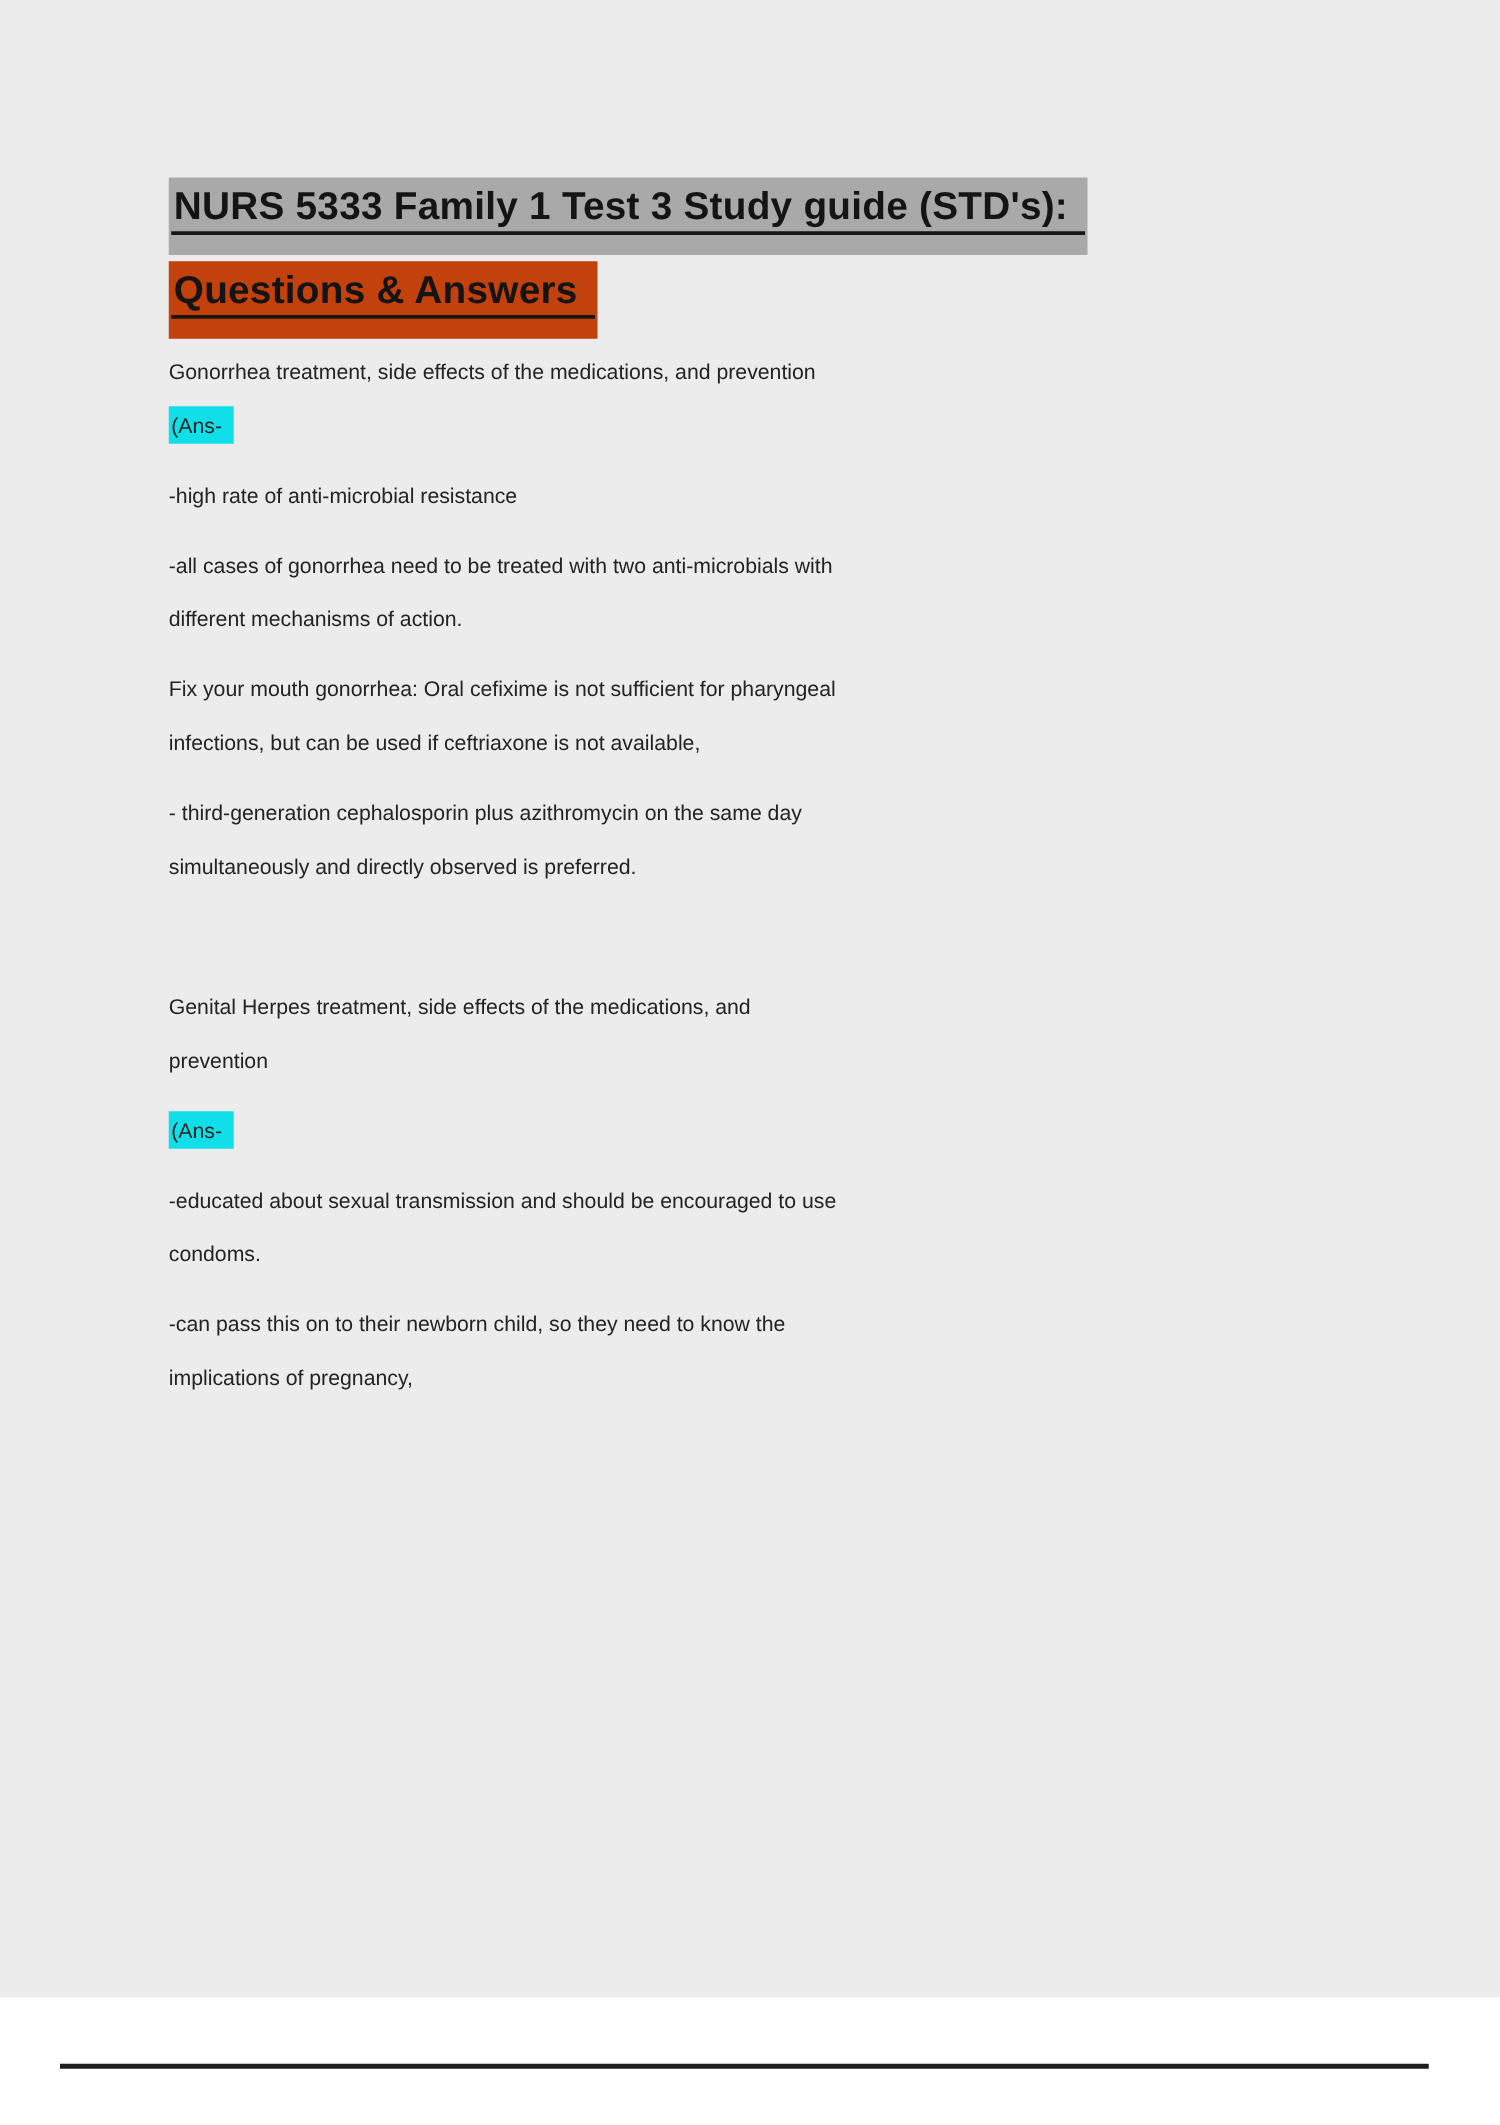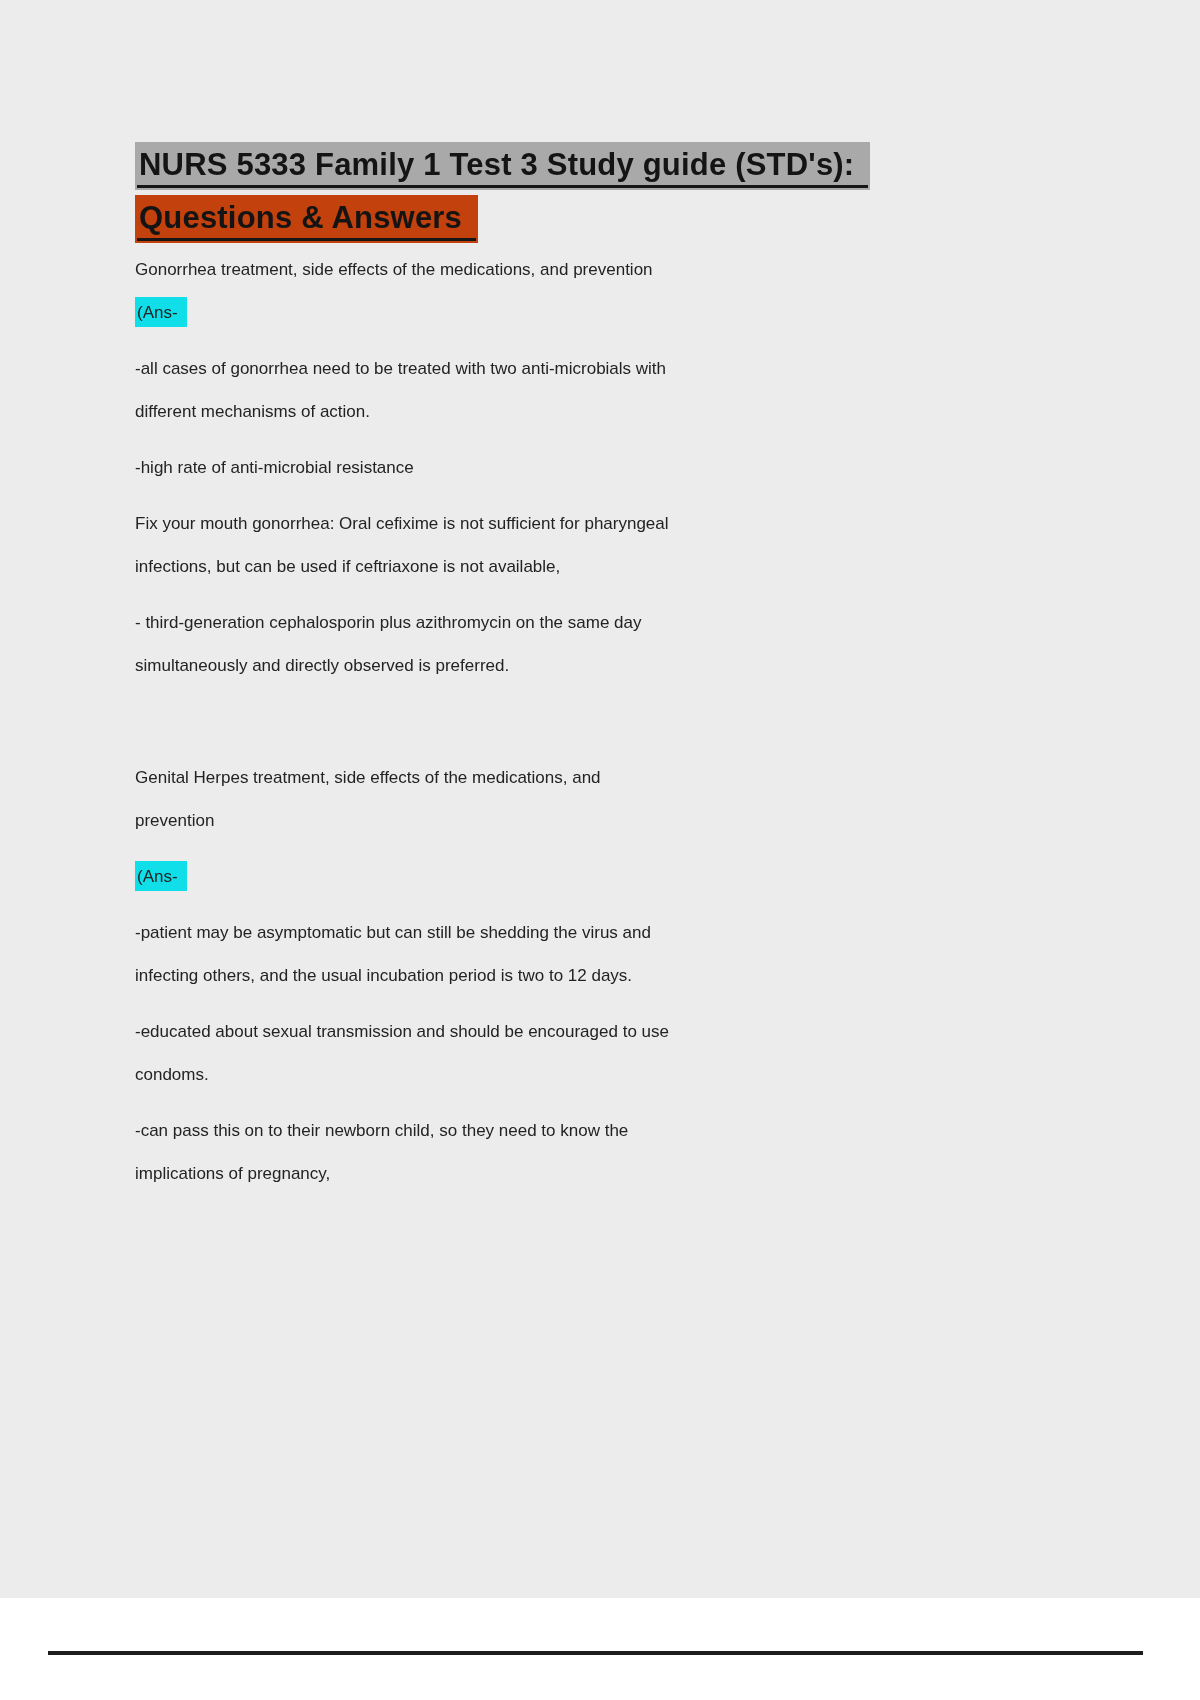--- a/index.html
+++ b/index.html
@@ -29,21 +29,21 @@
     margin: 0 0 4px 0;
     font-size: 31px;
     font-weight: bold;
     color: #141414;
     letter-spacing: 0.2px;
   }
   .title-line {
     display: block;
     width: fit-content;
     background: #a9a9a9;
-    padding: 1px 2px 2px 2px;
+    padding: 1px 2px 16px 2px;
     margin-bottom: 5px;
   }
   .title-text {
     display: inline-block;
     line-height: 37px;
     border-bottom: 3px solid #161616;
     padding: 3px 14px 2px 2px;
   }
   .para {
     margin: 0 0 13px 0;
@@ -81,41 +81,39 @@
   <div class="page" style="background: rgb(237, 236, 236);">
     <div class="content">
 
       <h1 class="doc-title">
         <span class="title-line" style="background: rgb(169, 169, 169);"><span class="title-text">NURS 5333 Family 1 Test 3 Study guide (STD's):</span></span>
         <span class="title-line" style="background: #c2410c;"><span class="title-text">Questions &amp; Answers</span></span>
       </h1>
 
       <p class="para"><span>Gonorrhea treatment, side effects of the medications, and prevention</span><br><span class="hl-cyan" style="background: rgb(16, 223, 233);">(Ans-</span></p>
 
+      <p class="para">-high rate of anti-microbial resistance</p>
+
       <p class="para">-all cases of gonorrhea need to be treated with two anti-microbials with
 different mechanisms of action.</p>
-
-      <p class="para">-high rate of anti-microbial resistance</p>
 
       <p class="para">Fix your mouth gonorrhea: Oral cefixime is not sufficient for pharyngeal
 infections, but can be used if ceftriaxone is not available,</p>
 
       <p class="para">- third-generation cephalosporin plus azithromycin on the same day
 simultaneously and directly observed is preferred.</p>
 
       <p class="para spacer"></p>
 
       <p class="para">Genital Herpes treatment, side effects of the medications, and
 prevention</p>
 
       <p class="para"><span class="hl-cyan" style="background: rgb(16, 223, 233);">(Ans-</span></p>
 
 
-      <p class="para">-patient may be asymptomatic but can still be shedding the virus and
-infecting others, and the usual incubation period is two to 12 days.</p>
 
       <p class="para">-educated about sexual transmission and should be encouraged to use
 condoms.</p>
 
       <p class="para">-can pass this on to their newborn child, so they need to know the
 implications of pregnancy,</p>
 
     </div>
   </div>
 

